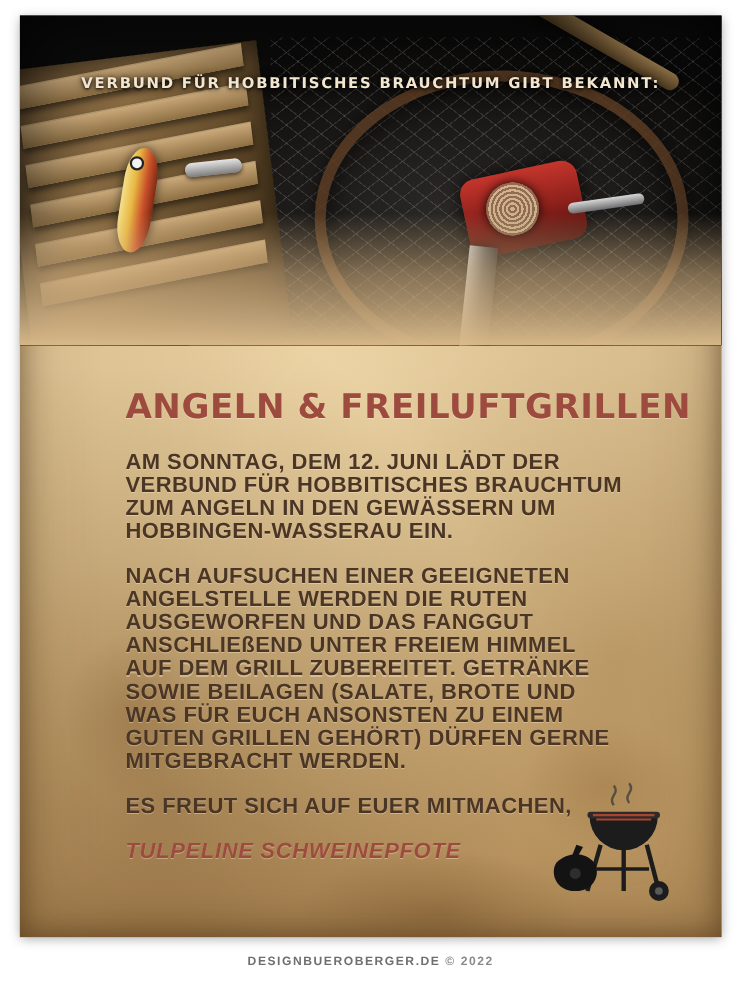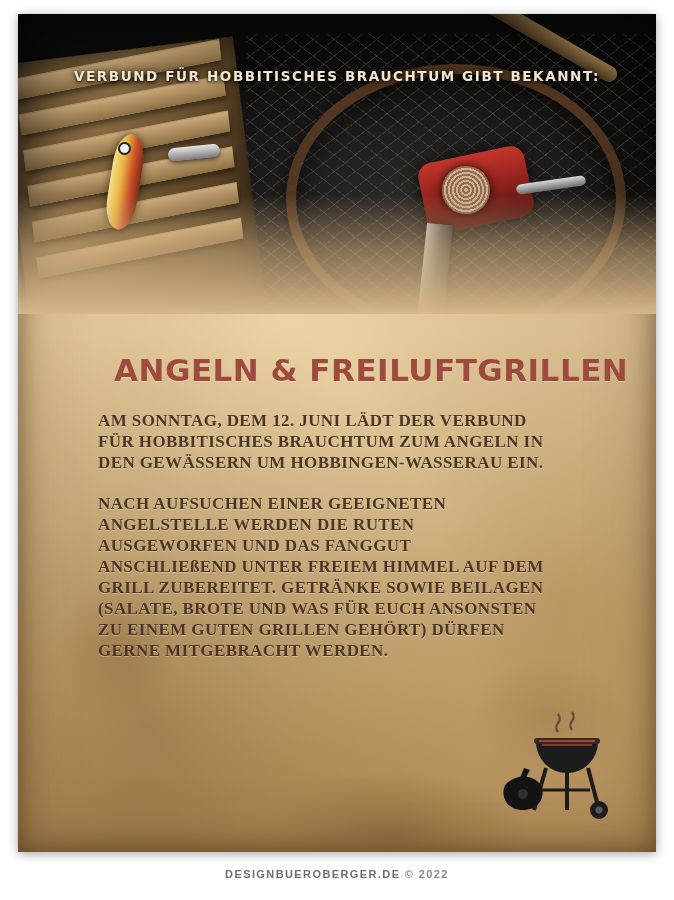--- a/index.html
+++ b/index.html
@@ -204,28 +204,28 @@
     font-size: 31px;
     letter-spacing: 0.5px;
     color: #9d4a3f;
     text-shadow: 0 1px 0 rgba(255,240,210,0.45);
     z-index: 5;
     text-align: right;
   }
 
   #body-copy {
     position: absolute;
-    left: 80px;
+    left: 96px;
     top: 396px;
     width: 452px;
     z-index: 5;
     color: #4b3626;
-    font-family: Liberation Serif, serif;
+    font-family: Liberation Sans, sans-serif;
     font-weight: bold;
-    font-size: 17px;
+    font-size: 20px;
     line-height: 21px;
     letter-spacing: 0.4px;
     text-shadow: 0 1px 0 rgba(255,245,220,0.35);
   }
   #body-copy p { margin: 0 0 20px 0; }
   #body-copy p:last-child { margin-bottom: 0; }
   .signature {
     color: #9d4a3f;
     font-style: italic;
     letter-spacing: 0.6px;
@@ -291,20 +291,22 @@
     <div class="photo-fade"></div>
   </div>
 
   <div id="banner">VERBUND FÜR HOBBITISCHES BRAUCHTUM GIBT BEKANNT:</div>
 
   <div id="headline">ANGELN &amp; FREILUFTGRILLEN</div>
 
   <div id="body-copy">
     <p>AM SONNTAG, DEM 12. JUNI LÄDT DER VERBUND FÜR HOBBITISCHES BRAUCHTUM ZUM ANGELN IN DEN GEWÄSSERN UM HOBBINGEN-WASSERAU EIN.</p>
     <p>NACH AUFSUCHEN EINER GEEIGNETEN ANGELSTELLE WERDEN DIE RUTEN AUSGEWORFEN UND DAS FANGGUT ANSCHLIEßEND UNTER FREIEM HIMMEL AUF DEM GRILL ZUBEREITET. GETRÄNKE SOWIE BEILAGEN (SALATE, BROTE UND WAS FÜR EUCH ANSONSTEN ZU EINEM GUTEN GRILLEN GEHÖRT) DÜRFEN GERNE MITGEBRACHT WERDEN.</p>
+    <p>ES FREUT SICH AUF EUER MITMACHEN,</p>
+    <p class="signature">TULPELINE SCHWEINEPFOTE</p>
   </div>
 
   <svg id="grill" viewBox="0 0 130 130">
 
     <path d="M60 34 C54 26, 66 24, 60 16" stroke="#3b3b3b" stroke-width="2.2" fill="none" opacity="0.75"></path>
     <path d="M74 32 C68 24, 80 22, 74 14" stroke="#3b3b3b" stroke-width="2.2" fill="none" opacity="0.75"></path>
 
     <path d="M38 44 h62 a31 31 0 0 1 -62 0 z" fill="#1c1c1c"></path>
     <rect x="36" y="40" width="66" height="6" rx="3" fill="#2b2b2b"></rect>
 

